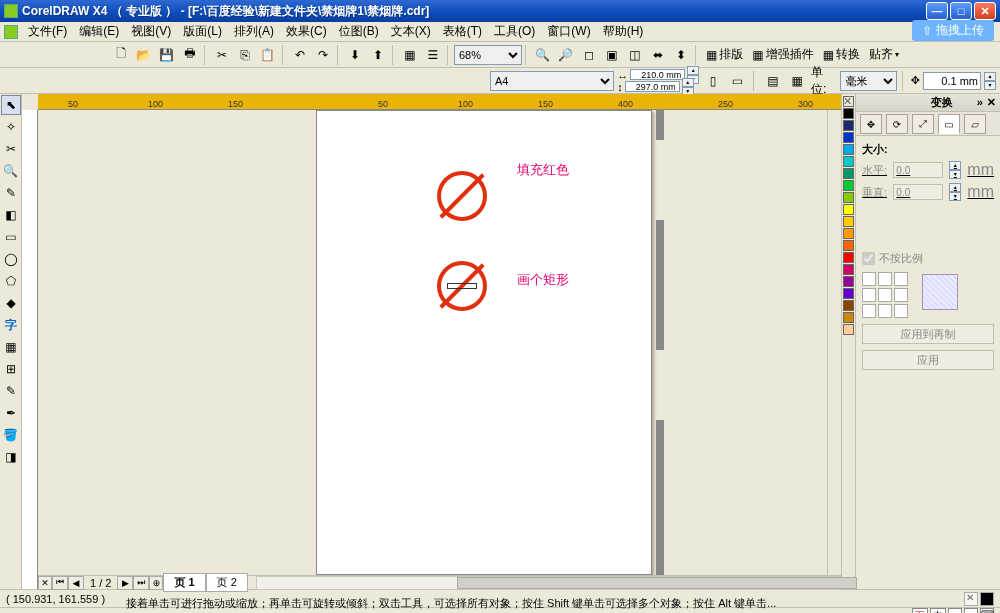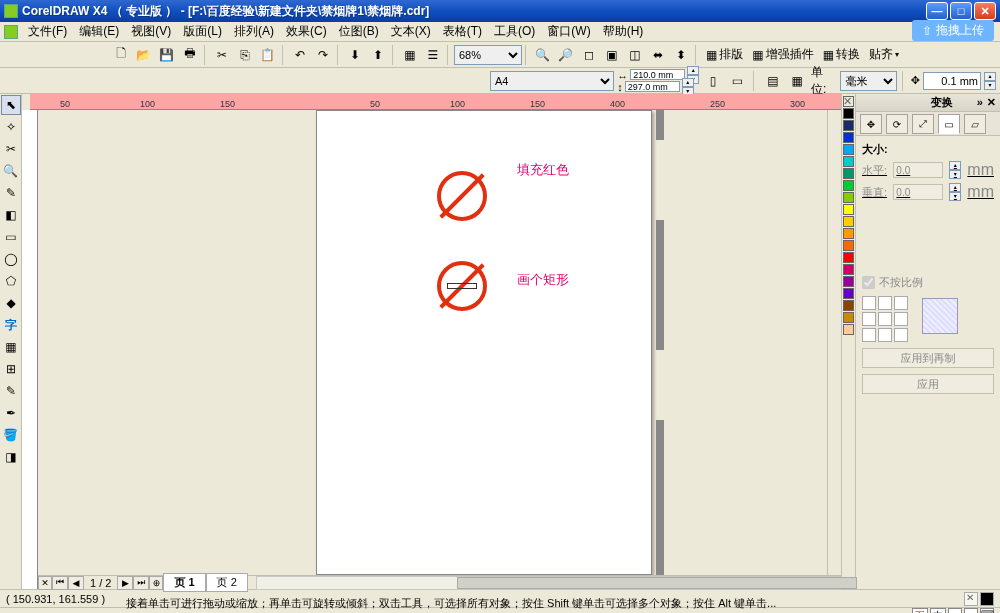--- a/index.html
+++ b/index.html
@@ -24,33 +24,33 @@
 .tool-label { font-size: 12px; padding: 0 4px; display: flex; align-items: center; gap: 2px; }
 .tool-select { height: 20px; font-size: 11px; border: 1px solid #7f9db9; }
 .tool-input { width: 58px; height: 18px; font-size: 11px; border: 1px solid #7f9db9; text-align: right; padding-right: 2px; }
 .spinner-btns { display: inline-flex; flex-direction: column; }
 .spinner-btns .sb { width: 12px; height: 9px; border: 1px solid #7f9db9; font-size: 6px; line-height: 6px; text-align: center; background: #f0f0f0; cursor: pointer; }
 
 
 .props-bar { height: 26px; background: #ece9d8; display: flex; align-items: center; padding: 0 4px; gap: 3px; border-bottom: 1px solid #c0c0b0; }
 .dim-group { display: flex; flex-direction: column; gap: 1px; }
 .dim-row { display: flex; align-items: center; gap: 2px; height: 11px; }
-.dim-input { width: 55px; height: 11px; font-size: 9px; border: 1px solid #7f9db9; padding-left: 2px; }
+.dim-input { width: 55px; height: 11px; font-size: 9px; border: 1px solid #7f9db9; padding-left: 10px; }
 
 
 .main-area { display: flex; height: 495px; }
 
 
 .toolbox { width: 22px; background: #ece9d8; display: flex; flex-direction: column; border-right: 1px solid #c0c0b0; }
 .toolbox .tbx-btn { width: 20px; height: 20px; display: flex; align-items: center; justify-content: center; font-size: 12px; cursor: pointer; margin: 1px; border: 1px solid transparent; }
 .toolbox .tbx-btn.active { border: 1px solid #7a8aa0; background: #d8e0f0; }
 
 
 .workspace { flex: 1; display: flex; flex-direction: column; background: #ece9d8; position: relative; }
-.ruler-h { height: 16px; background: #fca5a5; border-bottom: 1px solid #888; position: relative; overflow: hidden; margin-left: 8px; }
+.ruler-h { height: 16px; background: #eab308; border-bottom: 1px solid #888; position: relative; overflow: hidden; margin-left: 16px; }
 .ruler-tick-major { position: absolute; bottom: 0; font-size: 9px; color: #333; }
 .ruler-tick-major::before { content: ''; position: absolute; bottom: -16px; left: 0; width: 1px; height: 6px; background: #666; }
 .ws-body { flex: 1; display: flex; }
 .ruler-v { width: 16px; background: #fff; border-right: 1px solid #888; }
 .canvas-area { flex: 1; background: #ece9d8; position: relative; overflow: hidden; }
 .page { position: absolute; left: 278px; top: 0; width: 336px; height: 465px; background: #fff; border: 1px solid #888; box-shadow: 2px 2px 3px rgba(0,0,0,0.3); }
 .scroll-h { position: absolute; bottom: 0; left: 16px; right: 0; height: 14px; background: #ece9d8; display: flex; align-items: center; border-top: 1px solid #c0c0b0; }
 .scroll-track { flex: 1; height: 14px; background: #f0f0e8; border: 1px solid #c8c8c0; position: relative; }
 .scroll-thumb { position: absolute; height: 12px; background: #d0d0c8; border: 1px solid #aaa; top: 0; }
 .scroll-v { position: absolute; right: 0; top: 16px; bottom: 14px; width: 14px; background: #ece9d8; border-left: 1px solid #c0c0b0; }
@@ -65,21 +65,21 @@
 .docker { width: 145px; background: #ece9d8; border-left: 1px solid #c0c0b0; display: flex; flex-direction: column; }
 .docker-header { height: 18px; background: linear-gradient(to bottom, #e8e4d8, #d8d4c8); display: flex; align-items: center; justify-content: flex-end; padding: 0 4px; font-size: 11px; font-weight: bold; border-bottom: 1px solid #c0c0b0; gap: 24px; }
 .docker-tabs { height: 24px; display: flex; gap: 4px; padding: 2px 4px; background: #e8e4d8; border-bottom: 1px solid #c0c0b0; }
 .docker-tab { width: 22px; height: 20px; border: 1px solid #aaa0a0; display: flex; align-items: center; justify-content: center; font-size: 10px; cursor: pointer; background: #f0ede0; }
 .docker-tab.active { background: #fff; border-bottom-color: #fff; }
 .docker-body { padding: 6px; font-size: 11px; }
 .docker-row { display: flex; align-items: center; gap: 6px; margin: 4px 0; text-decoration: underline; }
 .docker-row label { width: 28px; color: #888; font-size: 11px; }
 .docker-row input { width: 50px; height: 16px; border: 1px solid #c0c0b0; background: #f0ede0; color: #888; text-align: left; padding-left: 2px; font-size: 10px; }
 .docker-row .unit { color: #888; font-size: 16px; }
-.docker-mid { margin-top: 74px; }
+.docker-mid { margin-top: 50px; }
 .docker-checkbox { display: flex; align-items: center; gap: 4px; color: #888; }
 .anchor-grid { display: grid; grid-template-columns: repeat(3, 14px); gap: 2px; margin-top: 6px; }
 .anchor-cell { width: 14px; height: 14px; border: 1px solid #aaa; background: #fff; cursor: pointer; }
 .anchor-right { width: 36px; height: 36px; border: 1px solid #99b; background: repeating-linear-gradient(45deg, #ddf, #ddf 2px, #eef 2px, #eef 4px); margin-left: 14px; display: inline-block; }
 .docker-btn { width: 100%; height: 20px; margin-top: 6px; border: 1px solid #c0c0b0; background: #f0ede0; color: #888; cursor: pointer; font-size: 11px; }
 
 
 .color-palette { width: 14px; background: #ece9d8; border-left: 1px solid #c0c0b0; display: flex; flex-direction: column; align-items: center; padding-top: 2px; gap: 1px; }
 .color-swatch { width: 11px; height: 11px; border: 1px solid #666; cursor: pointer; }
 .page-nav { width: 16px; height: 14px; border: 1px solid #aaa; display: flex; align-items: center; justify-content: center; font-size: 9px; cursor: pointer; background: #f0ede0; }

